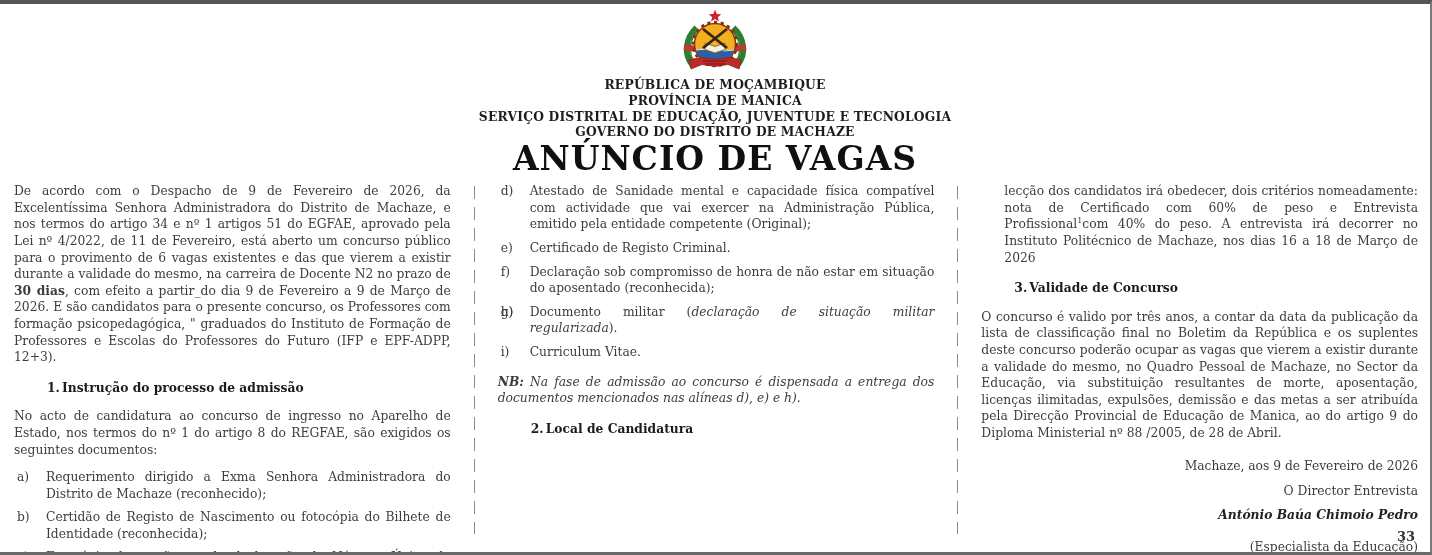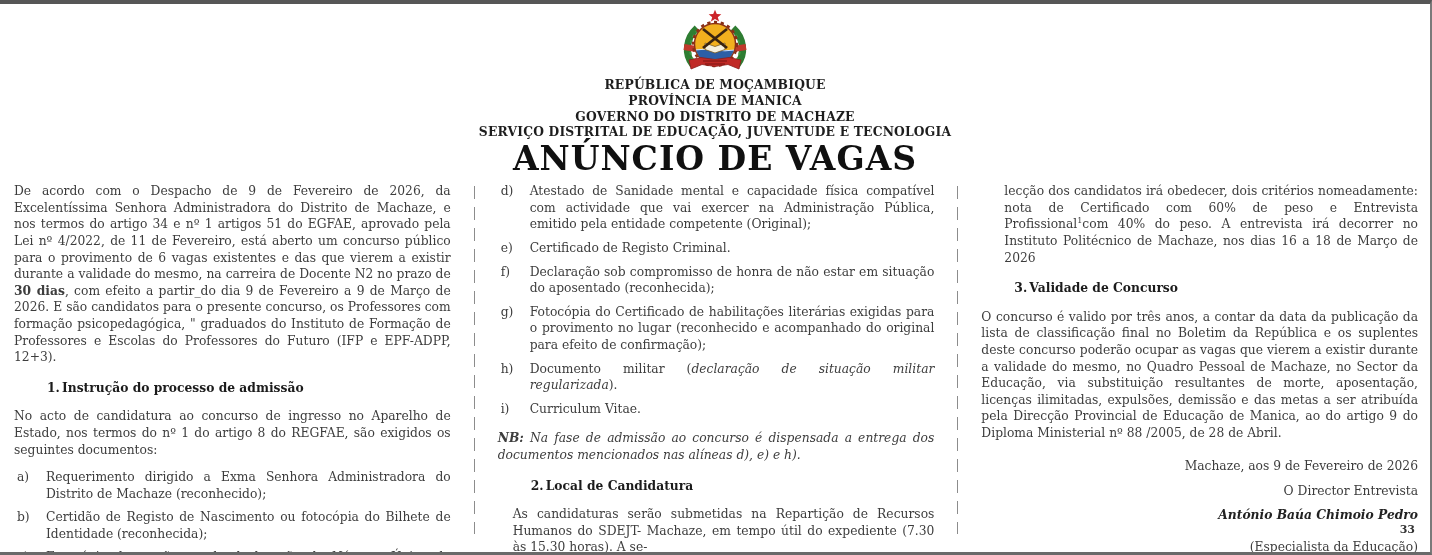--- a/index.html
+++ b/index.html
@@ -27,21 +27,21 @@
   .nb{font-style:italic;text-align:justify;margin:13px 0 0;}
   .nb-label{font-weight:bold;}
   .indent-para{padding-left:15px;}
   .indent-para-lg{padding-left:23px;}
   .sig{text-align:right;}
   .sig-date{margin-top:16px;}
   .sig-role{margin-top:9px;}
   .sig-name{margin-top:7px;font-weight:bold;font-style:italic;color:#222;}
   .sig-title{margin-top:16px;}
   .footnote-rule{width:98px;height:2px;background:#5a5a5a;margin-top:12px;}
-  .page-number{position:absolute;right:15px;bottom:16px;font-size:11px;font-weight:bold;color:#333;}
+  .page-number{position:absolute;right:15px;bottom:8px;font-size:13px;font-weight:bold;color:#333;}
   sup{font-size:8px;line-height:0;}
 </style>
 </head>
 <body>
 
 <div class="page">
 
   <header class="doc-header">
     <svg class="emblem" width="78" height="66" viewBox="0 0 78 66" aria-hidden="true">
       <defs>
@@ -70,22 +70,22 @@
       <line x1="51" y1="20" x2="27" y2="39" stroke="#3a2410" stroke-width="2.8"></line>
 
       <polygon points="39,0.8 40.8,5.1 45.3,5.3 41.8,8.2 43.1,12.6 39,10 34.9,12.6 36.2,8.2 32.7,5.3 37.2,5.1" fill="#cc2429"></polygon>
 
       <path d="M13,51 L25,48.5 L39,50.5 L53,48.5 L65,51 L63,60 L52,55.5 L39,57.5 L26,55.5 L15,60 Z" fill="#c02a26" stroke="#8a1d1a" stroke-width="0.8"></path>
       <path d="M27,52 L51,52" stroke="#7a1512" stroke-width="1"></path>
       <path d="M29,55 L49,55" stroke="#7a1512" stroke-width="1"></path>
     </svg>
     <div class="gov-line">REPÚBLICA DE MOÇAMBIQUE</div>
     <div class="gov-line">PROVÍNCIA DE MANICA</div>
+    <div class="gov-line">SERVIÇO DISTRITAL DE EDUCAÇÃO, JUVENTUDE E TECNOLOGIA</div>
     <div class="gov-line">GOVERNO DO DISTRITO DE MACHAZE</div>
-    <div class="gov-line">SERVIÇO DISTRITAL DE EDUCAÇÃO, JUVENTUDE E TECNOLOGIA</div>
     <h1 class="doc-title">ANÚNCIO DE VAGAS</h1>
   </header>
 
   <div class="columns">
 
     <section class="col">
       <p class="just"><span>De acordo com o Despacho de 9 de Fevereiro de 2026, da Excelentíssima Senhora Administradora do Distrito de Machaze, e nos termos do artigo 34 e nº 1 artigos 51 do EGFAE, aprovado pela Lei nº 4/2022, de 11 de Fevereiro, está aberto um concurso público para o provimento de 6 vagas existentes e das que vierem a existir durante a validade do mesmo, na carreira de Docente N2 no prazo de </span><b>30 dias</b><span>, com efeito a partir_do dia 9 de Fevereiro a 9 de Março de 2026. E são candidatos para o presente concurso, os Professores com formação psicopedagógica, " graduados do Instituto de Formação de Professores e Escolas do Professores do Futuro (IFP e EPF-ADPP, 12+3).</span></p>
 
       <div class="heading"><span class="h-num">1.</span><span>Instrução do processo de admissão</span></div>
 
@@ -96,29 +96,28 @@
       <div class="doc-item"><span class="item-letter">b)</span><span>Certidão de Registo de Nascimento ou fotocópia do Bilhete de Identidade (reconhecida);</span></div>
       <div class="doc-item"><span class="item-letter">c)</span><span>Fotocópia do cartão ou da declaração do Número Único de Identificação TributÁria (NUIT);</span></div>
     </section>
 
     <div class="col-sep"></div>
 
     <section class="col">
       <div class="doc-item"><span class="item-letter">d)</span><span>Atestado de Sanidade mental e capacidade física compatível com actividade que vai exercer na Administração Pública, emitido pela entidade competente (Original);</span></div>
       <div class="doc-item"><span class="item-letter">e)</span><span>Certificado de Registo Criminal.</span></div>
       <div class="doc-item"><span class="item-letter">f)</span><span>Declaração sob compromisso de honra de não estar em situação do aposentado (reconhecida);</span></div>
-      <div class="doc-item"><span class="item-letter">g)</span><span>Fotocópia do Certificado de habilitações literárias exigidas para o provimento no lugar (reconhecido e acompanhado do original para efeito de confirmação);</span></div>
+      <div class="doc-item"><span class="item-letter">g)</span></div>
       <div class="doc-item"><span class="item-letter">h)</span><span>Documento militar (</span><i>declaração de situação militar regularizada</i><span>).</span></div>
       <div class="doc-item"><span class="item-letter">i)</span><span>Curriculum Vitae.</span></div>
 
       <p class="nb"><span class="nb-label">NB:</span><span> Na fase de admissão ao concurso é dispensada a entrega dos documentos mencionados nas alíneas d), e) e h).</span></p>
 
       <div class="heading"><span class="h-num">2.</span><span>Local de Candidatura</span></div>
 
-      <p class="just indent-para">As candidaturas serão submetidas na Repartição de Recursos Humanos do SDEJT- Machaze, em tempo útil do expediente (7.30 às 15.30 horas). A se-</p>
     </section>
 
     <div class="col-sep"></div>
 
     <section class="col">
       <p class="just indent-para-lg"><span>lecção dos candidatos irá obedecer, dois critérios nomeadamente: nota de Certificado com 60% de peso e Entrevista Profissional</span><sup>1</sup><span>com 40% do peso. A entrevista irá decorrer no Instituto Politécnico de Machaze, nos dias 16 a 18 de Março de 2026</span></p>
 
       <div class="heading"><span class="h-num">3.</span><span>Validade de Concurso</span></div>
 
       <p class="just">O concurso é valido por três anos, a contar da data da publicação da lista de classificação final no Boletim da República e os suplentes deste concurso poderão ocupar as vagas que vierem a existir durante a validade do mesmo, no Quadro Pessoal de Machaze, no Sector da Educação, via substituição resultantes de morte, aposentação, licenças ilimitadas, expulsões, demissão e das metas a ser atribuída pela Direcção Provincial de Educação de Manica, ao do artigo 9 do Diploma Ministerial nº 88 /2005, de 28 de Abril.</p>

